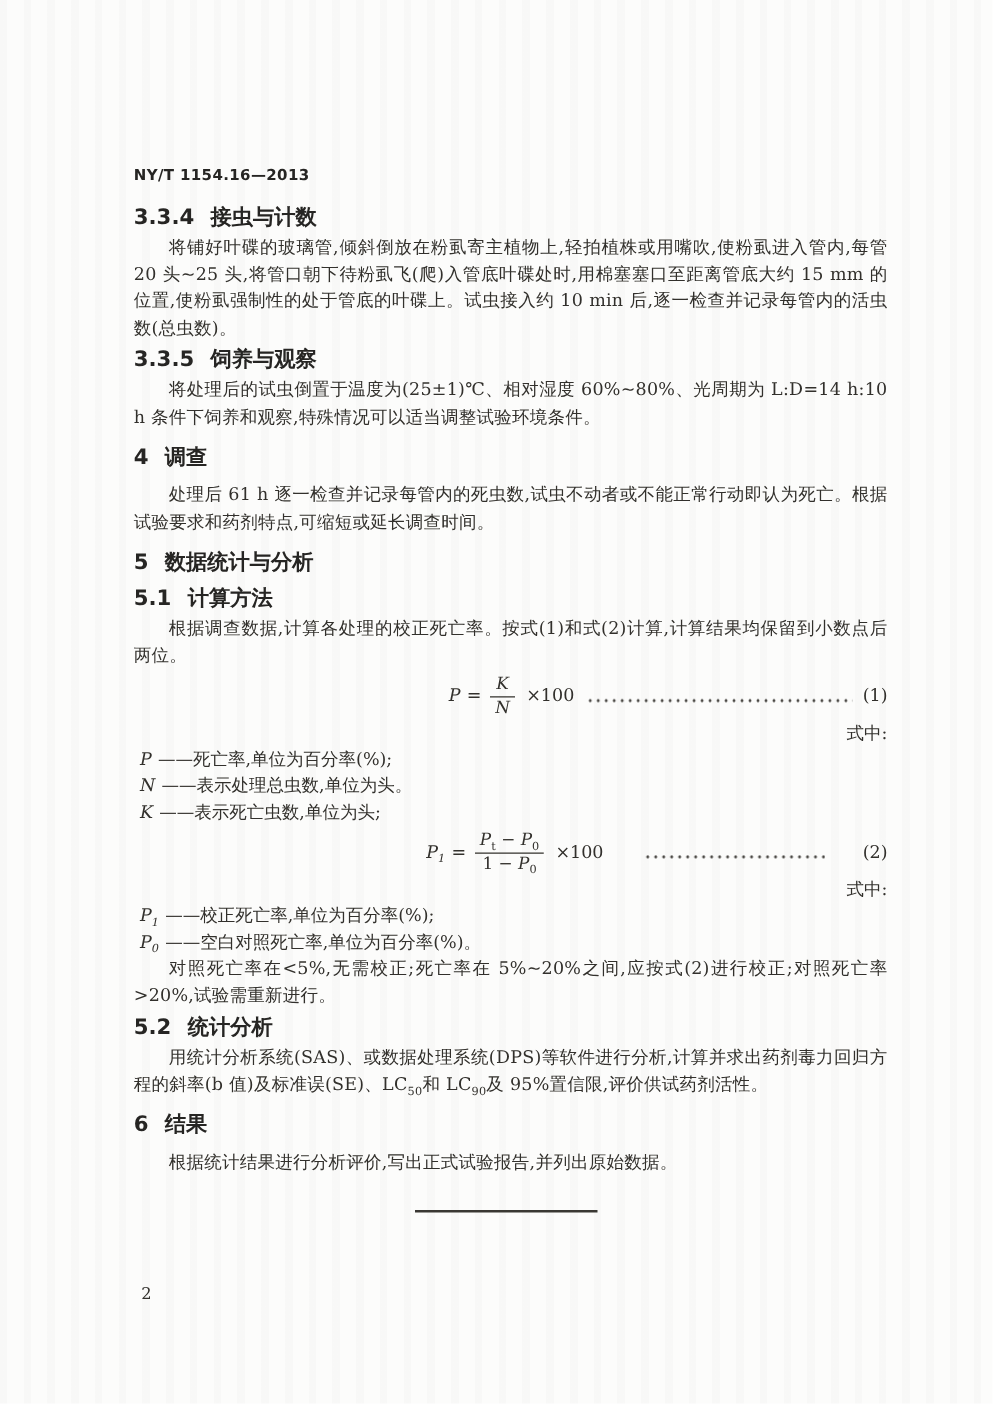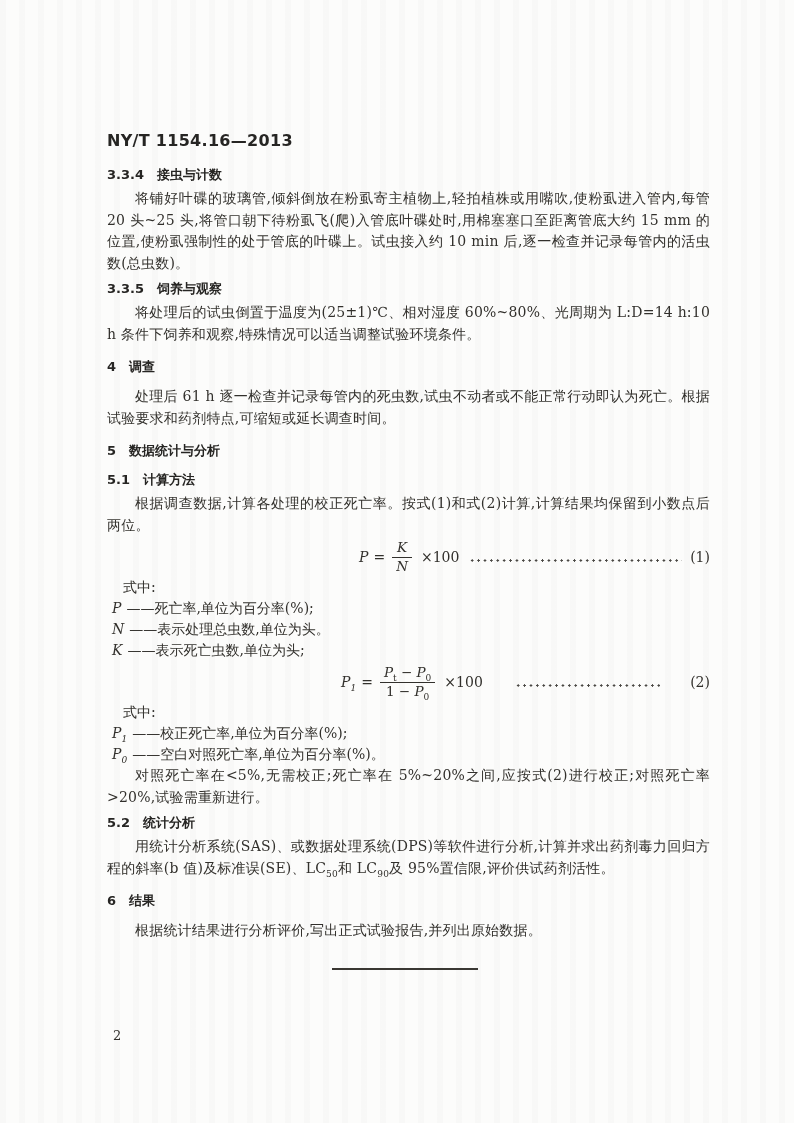--- a/index.html
+++ b/index.html
@@ -9,25 +9,25 @@
     background:
       repeating-linear-gradient(90deg, rgba(0,0,0,0.014) 0px, rgba(0,0,0,0.014) 6px, rgba(0,0,0,0) 6px, rgba(0,0,0,0) 19px),
       #fcfcfb;
     color:#32302c;
     font-family:"DejaVu Serif","Liberation Serif",serif;
     font-size:14px;
     overflow:hidden;
   }
   .doc-number{
     font-family:"DejaVu Sans","Liberation Sans",sans-serif;
-    font-weight:bold;font-size:16px;line-height:19px;letter-spacing:0.3px;color:#262523;
+    font-weight:bold;font-size:12px;line-height:19px;letter-spacing:0.3px;color:#262523;
   }
   .h-sub,.h-chap{
     font-family:"DejaVu Sans","Liberation Sans",sans-serif;
-    font-weight:bold;font-size:13px;line-height:19px;color:#262523;margin:0;
+    font-weight:bold;font-size:17px;line-height:19px;color:#262523;margin:0;
   }
   .h-sub{margin:5px 0 4px;}
   .h-sub.mt-lg{margin-top:15px;}
   .h-chap{margin:12px 0 10px;}
   .h-num{margin-right:13px;}
   .para{
     margin:0;text-indent:2em;text-align:justify;line-height:21.5px;
     letter-spacing:0.2px;
   }
   .formula{display:flex;align-items:center;margin:4px 0 3px;}
@@ -40,21 +40,21 @@
   .f-times{margin-left:7px;}
   .frac{display:inline-flex;flex-direction:column;text-align:center;vertical-align:middle;margin:0 2px;font-size:13.5px;}
   .frac .fnum{padding:0 4px 1px;border-bottom:1.3px solid #32302c;line-height:1.15;}
   .frac .fden{padding:1px 4px 0;line-height:1.15;}
   .leader{
     flex:1;height:3px;margin:0 8px 0 10px;align-self:center;transform:translateY(3px);
     background-image:radial-gradient(circle,#4a4844 1.05px,rgba(0,0,0,0) 1.35px);
     background-size:6.4px 3px;background-repeat:repeat-x;background-position:left center;
   }
   .f-tag{white-space:nowrap;}
-  .def-label{margin:2px 0 0 16px;line-height:21px;}
+  .def-label{margin:2px 0 0 16px;line-height:21px;text-align:right;}
   .def-row{margin-left:5px;line-height:21px;}
   .def-dash{margin:0 0 0 5px;}
   .end-rule{width:146px;height:2px;background:#3a3833;margin:26px 0 0 225px;}
   .page-number{position:absolute;left:113px;top:1028px;font-size:13px;color:#32302c;}
 </style>
 </head>
 <body>
 
 <div class="page">
 

